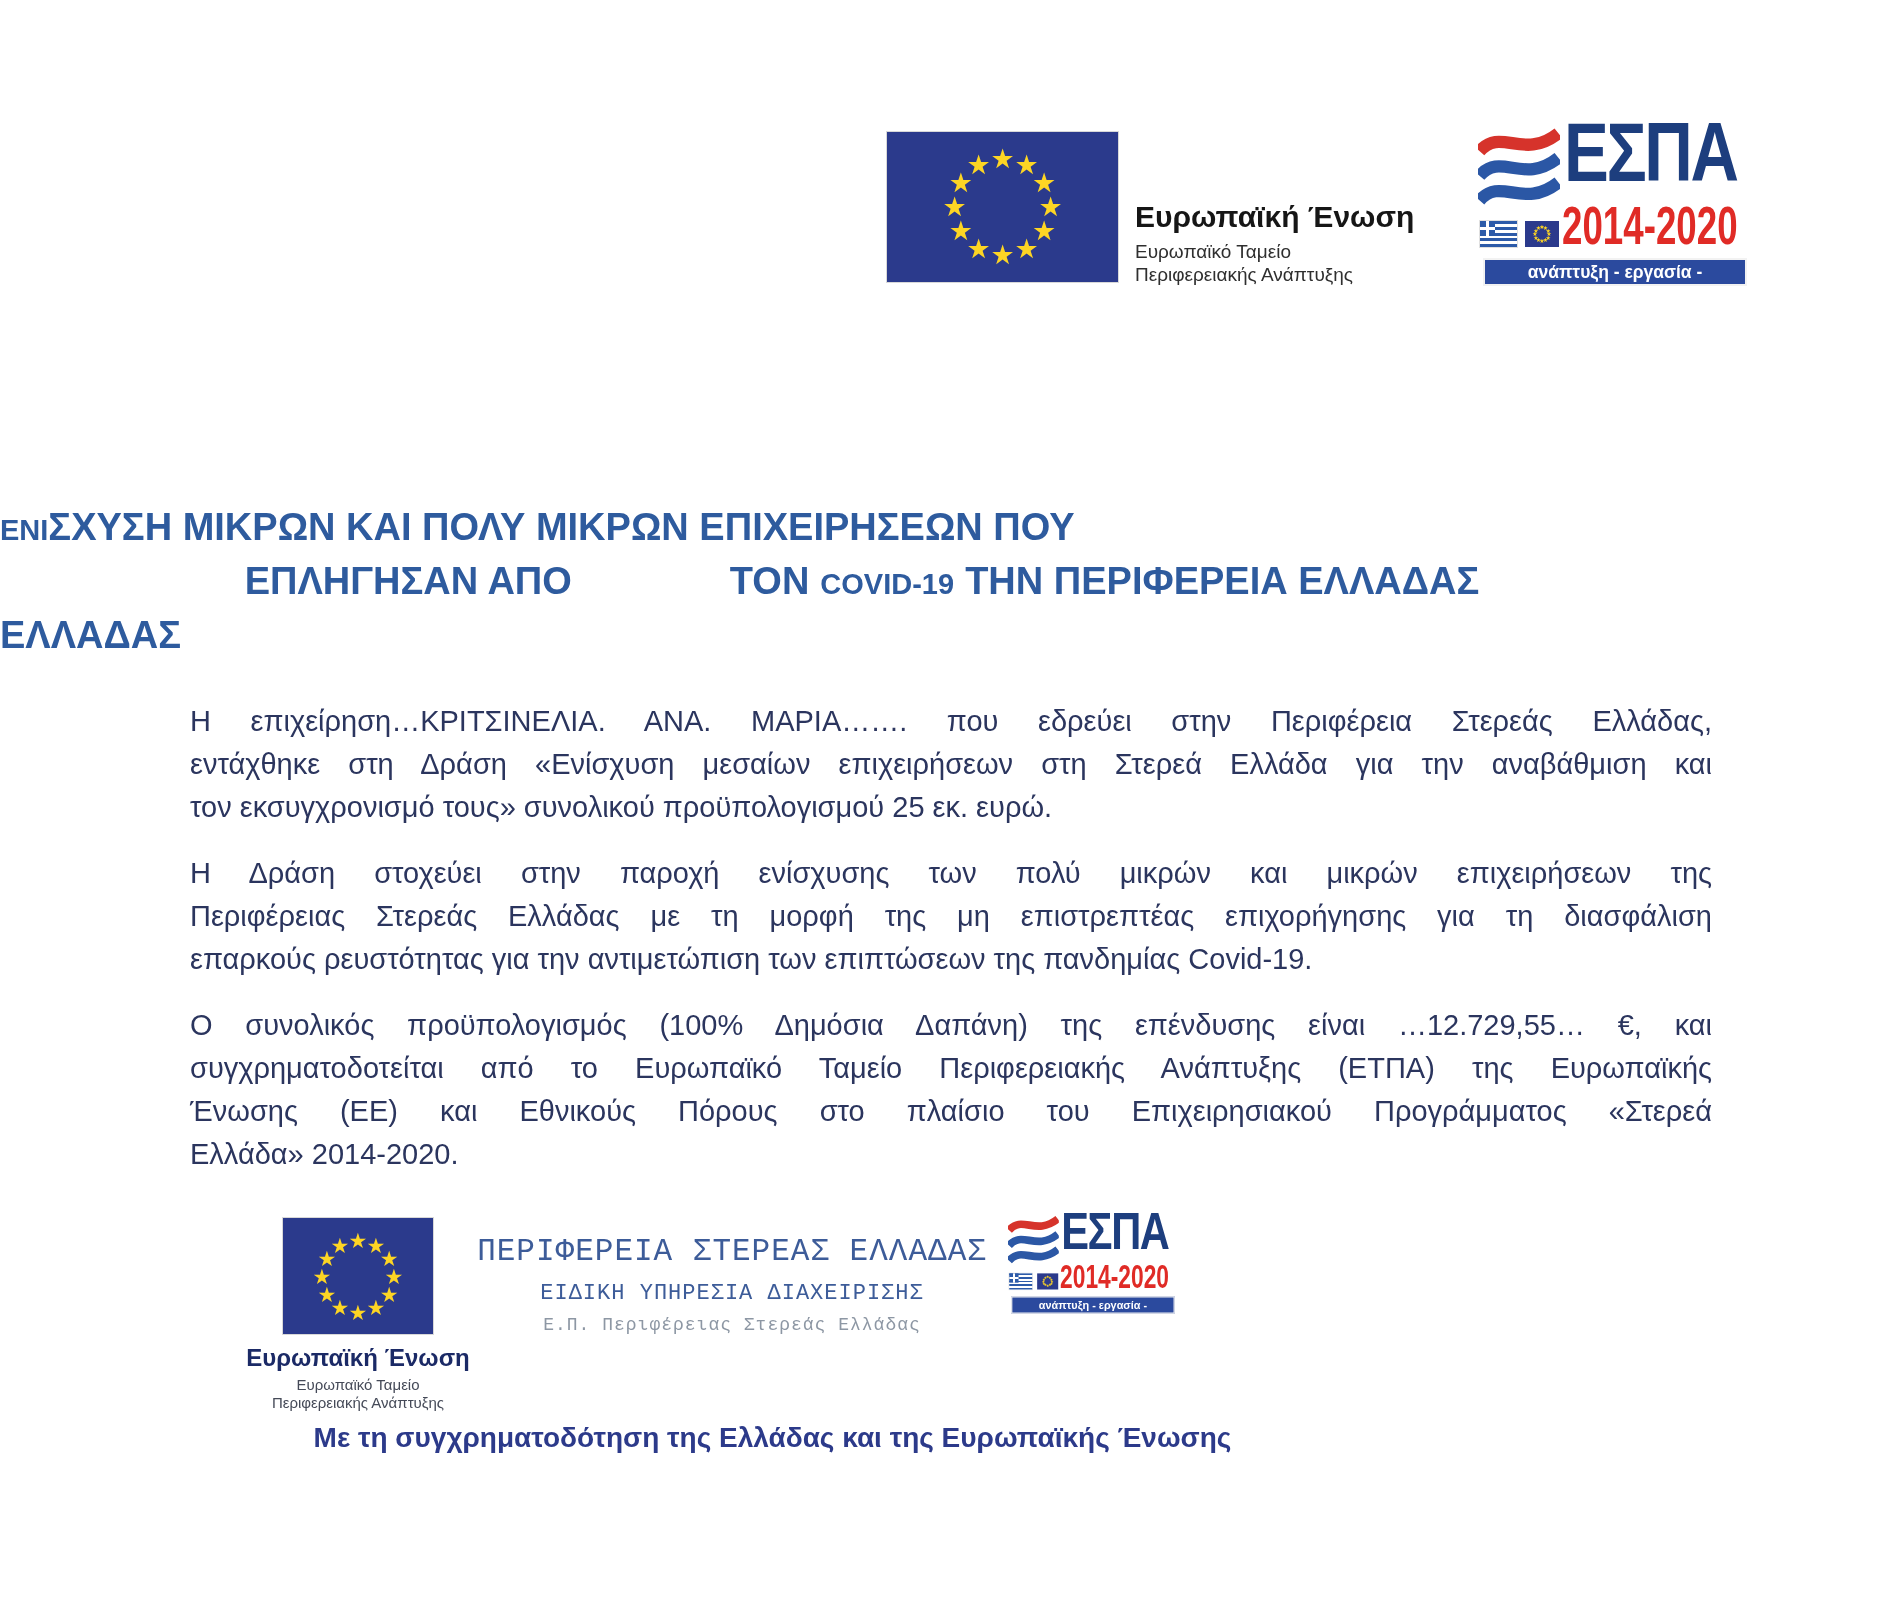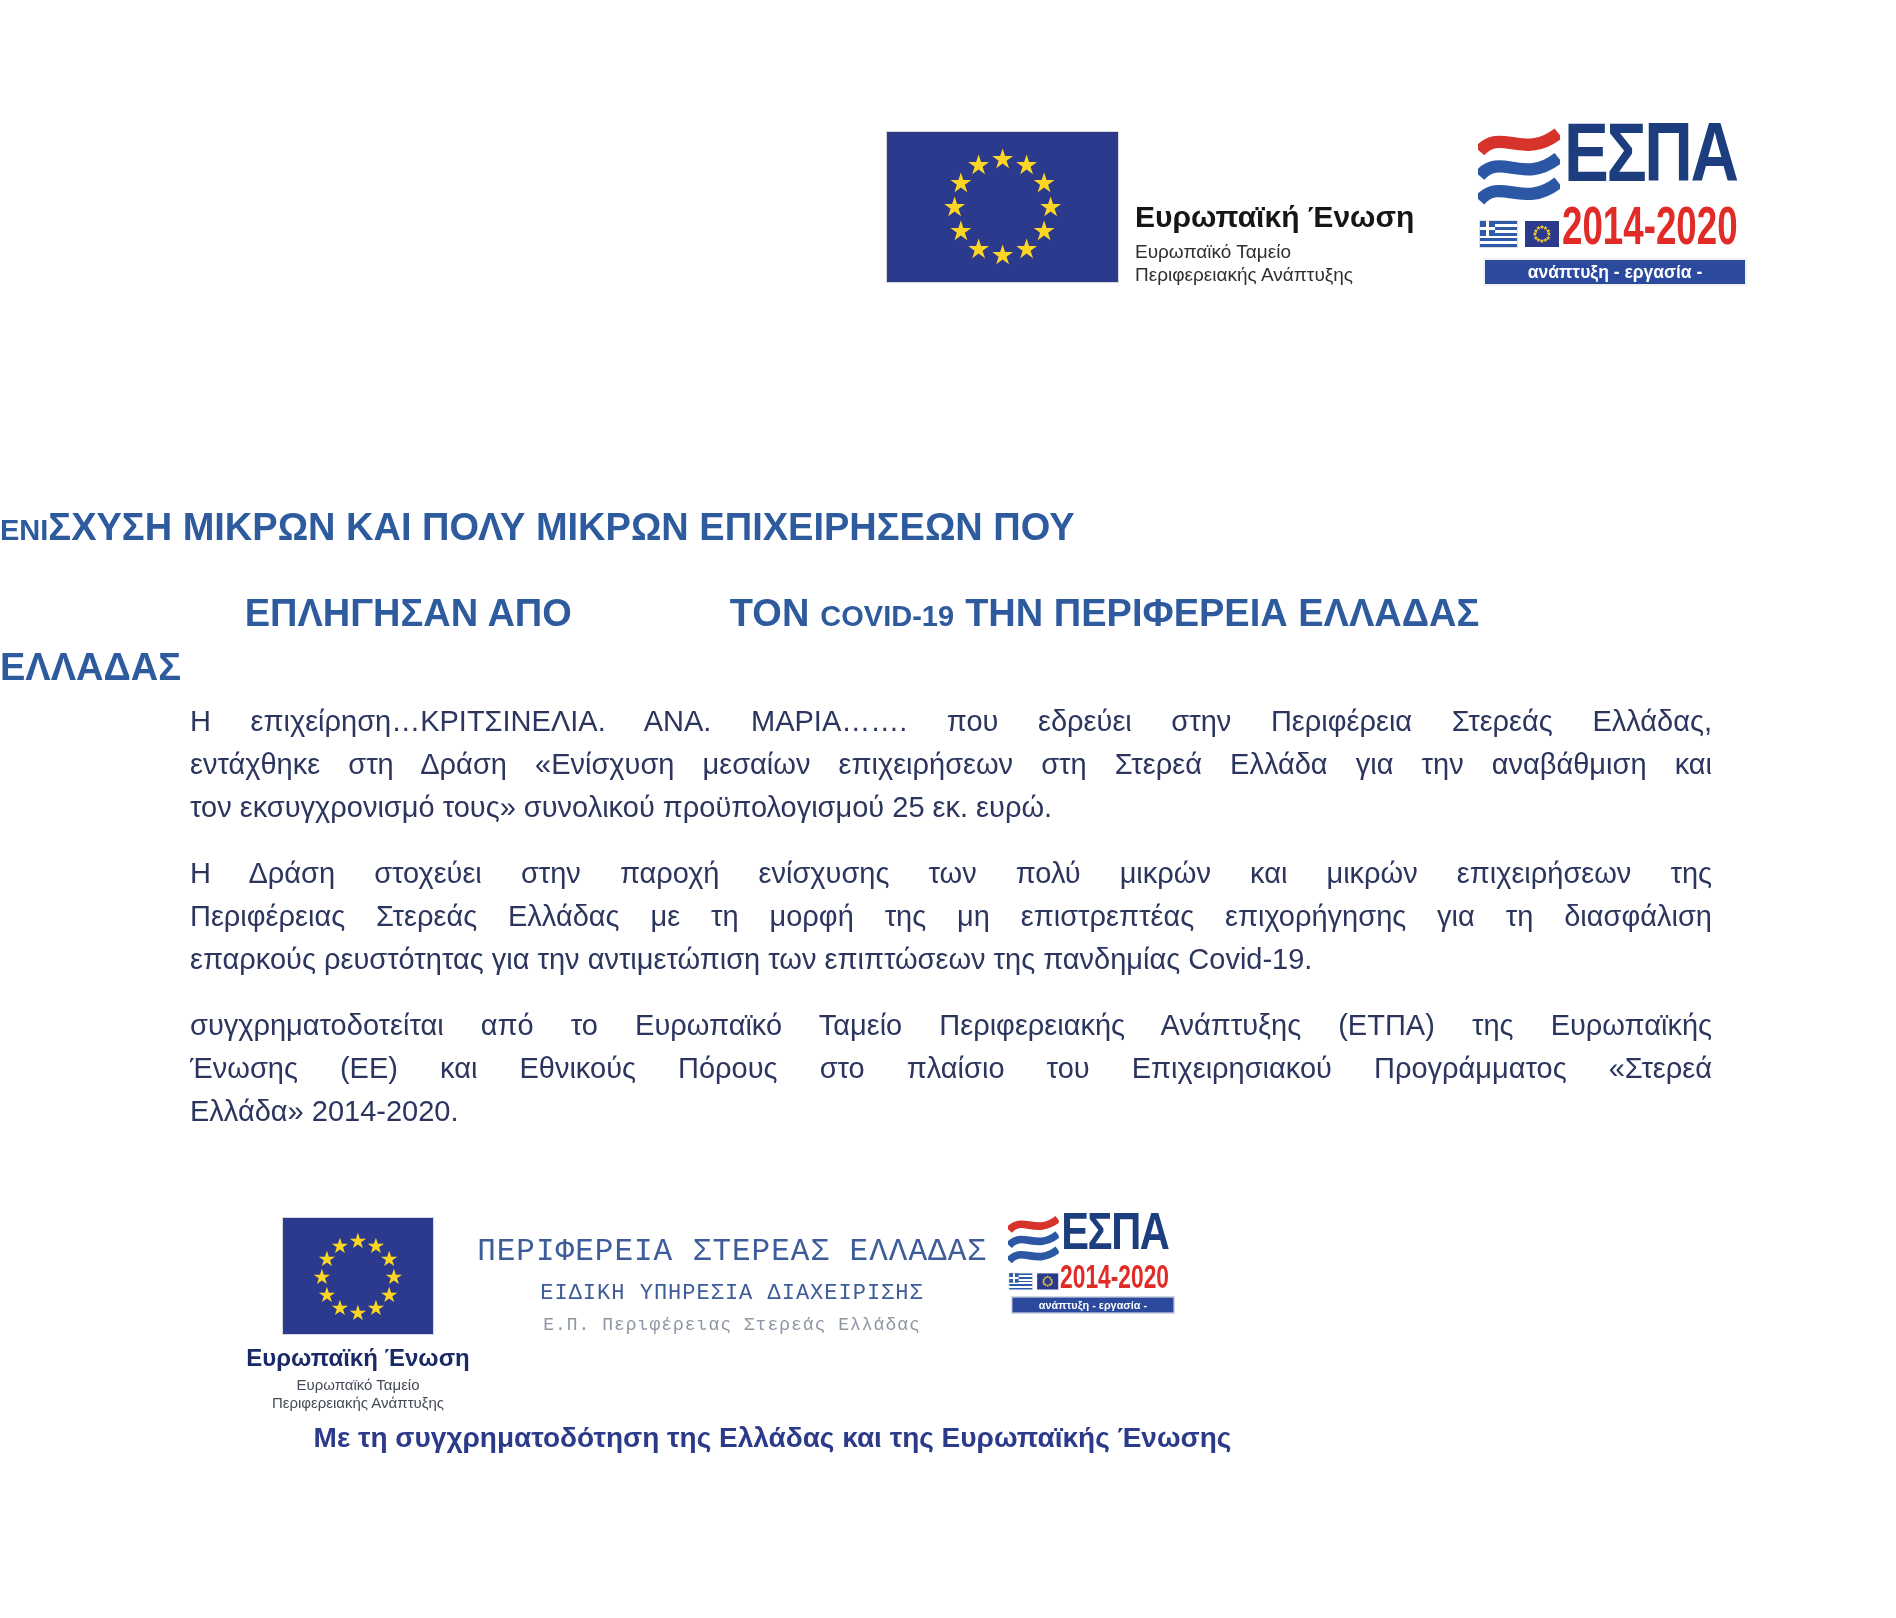--- a/index.html
+++ b/index.html
@@ -63,21 +63,21 @@
     background:#2b4a9e; color:#ffffff; font-weight:bold; font-size:17.5px;
     line-height:28px; text-align:center; box-shadow:0 0 0 2px #f2f2f2 inset;
   }
 
   
   .doc-title {
     position:absolute; left:0; top:502px; width:1724px; text-align:left;
     color:#2e5b9e; font-weight:bold; font-size:38px; line-height:51px;
   }
   .doc-title .small { font-size:29px; }
-  .t-line2 { display:flex; justify-content:center; align-items:baseline;margin-top:32px; }
+  .t-line2 { display:flex; justify-content:center; align-items:baseline; }
   .t-gap { display:inline-block; width:158px; }
   .t-sp { display:inline-block; width:11px; }
 
   
   .body-text {
     position:absolute; left:190px; top:700px; width:1522px;
     color:#2b355e; font-size:29px; line-height:43px;
   }
   .para { margin:0 0 23px 0; }
   .jline { text-align:justify; text-align-last:justify; }
@@ -166,20 +166,21 @@
       <div class="jline">Η επιχείρηση…ΚΡΙΤΣΙΝΕΛΙΑ. ΑΝΑ. ΜΑΡΙΑ……. που εδρεύει στην Περιφέρεια Στερεάς Ελλάδας,</div>
       <div class="jline">εντάχθηκε στη Δράση «Ενίσχυση μεσαίων επιχειρήσεων στη Στερεά Ελλάδα για την αναβάθμιση και</div>
       <div class="lline">τον εκσυγχρονισμό τους» συνολικού προϋπολογισμού 25 εκ. ευρώ.</div>
     </div>
     <div class="para">
       <div class="jline">Η Δράση στοχεύει στην παροχή ενίσχυσης των πολύ μικρών και μικρών επιχειρήσεων της</div>
       <div class="jline">Περιφέρειας Στερεάς Ελλάδας με τη μορφή της μη επιστρεπτέας επιχορήγησης για τη διασφάλιση</div>
       <div class="lline">επαρκούς ρευστότητας για την αντιμετώπιση των επιπτώσεων της πανδημίας Covid-19.</div>
     </div>
     <div class="para">
+      <div class="jline">Ο συνολικός προϋπολογισμός (100% Δημόσια Δαπάνη) της επένδυσης είναι …12.729,55… €, και</div>
       <div class="jline">συγχρηματοδοτείται από το Ευρωπαϊκό Ταμείο Περιφερειακής Ανάπτυξης (ΕΤΠΑ) της Ευρωπαϊκής</div>
       <div class="jline">Ένωσης (ΕΕ) και Εθνικούς Πόρους στο πλαίσιο του Επιχειρησιακού Προγράμματος «Στερεά</div>
       <div class="lline">Ελλάδα» 2014-2020.</div>
     </div>
   </div>
 
   <div class="eu-flag eu-flag-bottom eu-stars">
       <span class="star" style="font-size: 21px; left: calc(50% + 0px); top: calc(50% - 36px);">★</span>
       <span class="star" style="font-size: 21px; left: calc(50% + 18px); top: calc(50% - 31.2px);">★</span>
       <span class="star" style="font-size: 21px; left: calc(50% + 31.2px); top: calc(50% - 18px);">★</span>

